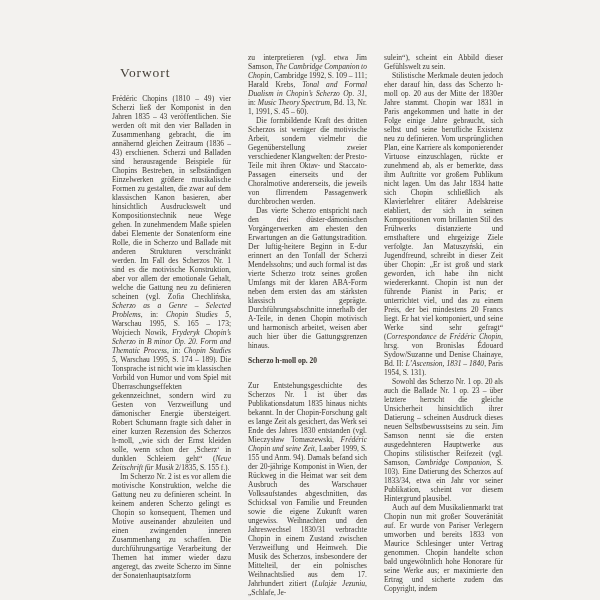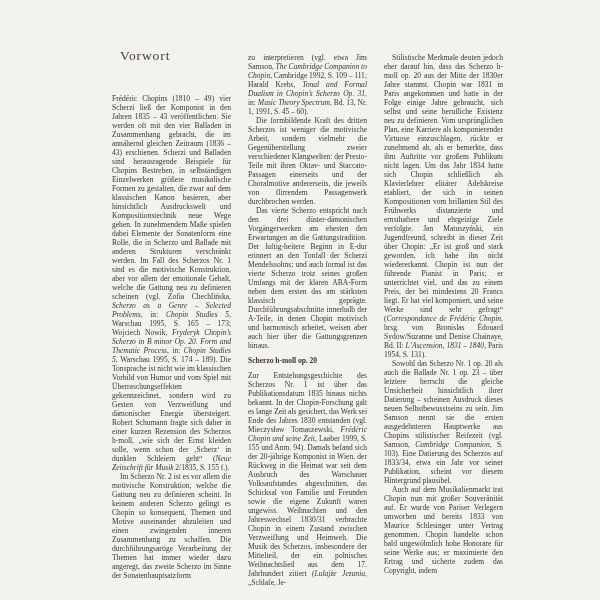--- a/index.html
+++ b/index.html
@@ -14,21 +14,21 @@
   .page {
     position: relative;
     width: 600px;
     height: 600px;
     background: #f3f2ef;
     overflow: hidden;
   }
   .vorwort-heading {
     position: absolute;
     left: 120px;
-    top: 48px;
+    top: 65px;
     font-size: 13.5px;
     letter-spacing: 0.9px;
     color: #454038;
   }
   .col {
     position: absolute;
     width: 119px;
     font-size: 7.55px;
     line-height: 9px;
     text-align: justify;
@@ -38,21 +38,21 @@
   }
   .col-left  { left: 112px; top: 94px; }
   .col-mid   { left: 248px; top: 53px; }
   .col-right { left: 384px; top: 53px; }
   .col p { margin: 0; }
   .col p.indent { text-indent: 8px; }
   .it { font-style: italic; }
   .sec-heading {
     font-weight: bold;
     margin-top: 6px;
-    margin-bottom: 6px;
+    margin-bottom: 16px;
   }
 </style>
 </head>
 <body>
 
 <div class="page">
   <div class="vorwort-heading">Vorwort</div>
 
   <div class="col col-left">
       <p><span>Frédéric Chopins (1810 – 49) vier Scherzi ließ der Komponist in den Jahren 1835 – 43 veröffentlichen. Sie werden oft mit den vier Balladen in Zusammenhang gebracht, die im annähernd gleichen Zeitraum (1836 – 43) erschienen. Scherzi und Balladen sind herausragende Beispiele für Chopins Bestreben, in selbständigen Einzelwerken größere musikalische Formen zu gestalten, die zwar auf dem klassischen Kanon basieren, aber hinsichtlich Ausdruckswelt und Kompositionstechnik neue Wege gehen. In zunehmendem Maße spielen dabei Elemente der Sonatenform eine Rolle, die in Scherzo und Ballade mit anderen Strukturen verschränkt werden. Im Fall des Scherzos Nr. 1 sind es die motivische Konstruktion, aber vor allem der emotionale Gehalt, welche die Gattung neu zu definieren scheinen (vgl. Zofia Chechlińska, </span><span class="it">Scherzo as a Genre – Selected Problems</span><span>, in: </span><span class="it">Chopin Studies 5</span><span>, Warschau 1995, S. 165 – 173; Wojciech Nowik, </span><span class="it">Fryderyk Chopin’s Scherzo in B minor Op. 20. Form and Thematic Process</span><span>, in: </span><span class="it">Chopin Studies 5</span><span>, Warschau 1995, S. 174 – 189). Die Tonsprache ist nicht wie im klassischen Vorbild von Humor und vom Spiel mit Überraschungseffekten gekennzeichnet, sondern wird zu Gesten von Verzweiflung und dämonischer Energie übersteigert. Robert Schumann fragte sich daher in einer kurzen Rezension des Scherzos h-moll, „wie sich der Ernst kleiden solle, wenn schon der ‚Scherz‘ in dunklen Schleiern geht“ (</span><span class="it">Neue Zeitschrift für Musik</span><span> 2/1835, S. 155 f.).</span></p>
@@ -61,17 +61,18 @@
 
   <div class="col col-mid">
       <p><span>zu interpretieren (vgl. etwa Jim Samson, </span><span class="it">The Cambridge Companion to Chopin</span><span>, Cambridge 1992, S. 109 – 111; Harald Krebs, </span><span class="it">Tonal and Formal Dualism in Chopin’s Scherzo Op. 31</span><span>, in: </span><span class="it">Music Theory Spectrum</span><span>, Bd. 13, Nr. 1, 1991, S. 45 – 60).</span></p>
       <p class="indent"><span>Die formbildende Kraft des dritten Scherzos ist weniger die motivische Arbeit, sondern vielmehr die Gegenüberstellung zweier verschiedener Klangwelten: der Presto-Teile mit ihren Oktav- und Staccato-Passagen einerseits und der Choralmotive andererseits, die jeweils von flirrendem Passagenwerk durchbrochen werden.</span></p>
       <p class="indent"><span>Das vierte Scherzo entspricht nach den drei düster-dämonischen Vorgängerwerken am ehesten den Erwartungen an die Gattungstradition. Der luftig-heitere Beginn in E-dur erinnert an den Tonfall der Scherzi Mendelssohns; und auch formal ist das vierte Scherzo trotz seines großen Umfangs mit der klaren ABA-Form neben dem ersten das am stärksten klassisch geprägte. Durchführungsabschnitte innerhalb der A-Teile, in denen Chopin motivisch und harmonisch arbeitet, weisen aber auch hier über die Gattungsgrenzen hinaus.</span></p>
       <div class="sec-heading">Scherzo h-moll op. 20</div>
       <p><span>Zur Entstehungsgeschichte des Scherzos Nr. 1 ist über das Publikationsdatum 1835 hinaus nichts bekannt. In der Chopin-Forschung galt es lange Zeit als gesichert, das Werk sei Ende des Jahres 1830 entstanden (vgl. Mieczysław Tomaszewski, </span><span class="it">Frédéric Chopin und seine Zeit</span><span>, Laaber 1999, S. 155 und Anm. 94). Damals befand sich der 20-jährige Komponist in Wien, der Rückweg in die Heimat war seit dem Ausbruch des Warschauer Volksaufstandes abgeschnitten, das Schicksal von Familie und Freunden sowie die eigene Zukunft waren ungewiss. Weihnachten und den Jahreswechsel 1830/31 verbrachte Chopin in einem Zustand zwischen Verzweiflung und Heimweh. Die Musik des Scherzos, insbesondere der Mittelteil, der ein polnisches Weihnachtslied aus dem 17. Jahrhundert zitiert (</span><span class="it">Lulajże Jezuniu</span><span>, „Schlafe, Je-</span></p>
     </div>
 
   <div class="col col-right">
+      <p><span>sulein“), scheint ein Abbild dieser Gefühlswelt zu sein.</span></p>
       <p class="indent"><span>Stilistische Merkmale deuten jedoch eher darauf hin, dass das Scherzo h-moll op. 20 aus der Mitte der 1830er Jahre stammt. Chopin war 1831 in Paris angekommen und hatte in der Folge einige Jahre gebraucht, sich selbst und seine berufliche Existenz neu zu definieren. Vom ursprünglichen Plan, eine Karriere als komponierender Virtuose einzuschlagen, rückte er zunehmend ab, als er bemerkte, dass ihm Auftritte vor großem Publikum nicht lagen. Um das Jahr 1834 hatte sich Chopin schließlich als Klavierlehrer elitärer Adelskreise etabliert, der sich in seinen Kompositionen vom brillanten Stil des Frühwerks distanzierte und ernsthaftere und ehrgeizige Ziele verfolgte. Jan Matuszyński, ein Jugendfreund, schreibt in dieser Zeit über Chopin: „Er ist groß und stark geworden, ich habe ihn nicht wiedererkannt. Chopin ist nun der führende Pianist in Paris; er unterrichtet viel, und das zu einem Preis, der bei mindestens 20 Francs liegt. Er hat viel komponiert, und seine Werke sind sehr gefragt“ (</span><span class="it">Correspondance de Frédéric Chopin</span><span>, hrsg. von Bronislas Édouard Sydow/Suzanne und Denise Chainaye, Bd. II: </span><span class="it">L’Ascension, 1831 – 1840</span><span>, Paris 1954, S. 131).</span></p>
       <p class="indent"><span>Sowohl das Scherzo Nr. 1 op. 20 als auch die Ballade Nr. 1 op. 23 – über letztere herrscht die gleiche Unsicherheit hinsichtlich ihrer Datierung – scheinen Ausdruck dieses neuen Selbstbewusstseins zu sein. Jim Samson nennt sie die ersten ausgedehnteren Hauptwerke aus Chopins stilistischer Reifezeit (vgl. Samson, </span><span class="it">Cambridge Companion</span><span>, S. 103). Eine Datierung des Scherzos auf 1833/34, etwa ein Jahr vor seiner Publikation, scheint vor diesem Hintergrund plausibel.</span></p>
       <p class="indent"><span>Auch auf dem Musikalienmarkt trat Chopin nun mit großer Souveränität auf. Er wurde von Pariser Verlegern umworben und bereits 1833 von Maurice Schlesinger unter Vertrag genommen. Chopin handelte schon bald ungewöhnlich hohe Honorare für seine Werke aus; er maximierte den Ertrag und sicherte zudem das Copyright, indem</span></p>
     </div>
 </div>
 
 </body></html>

